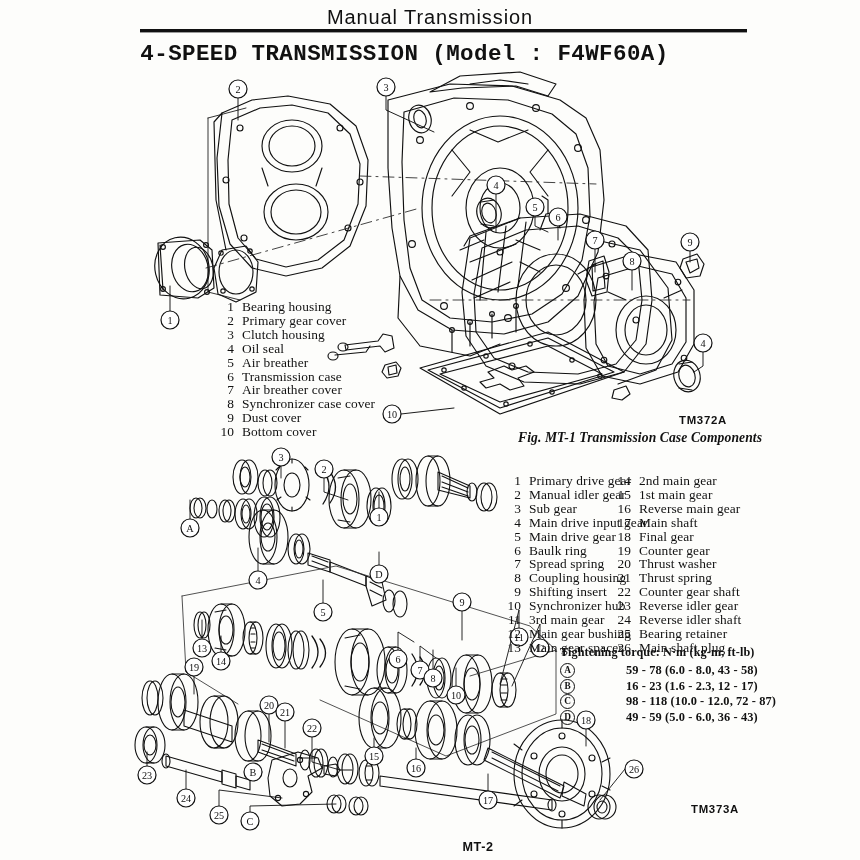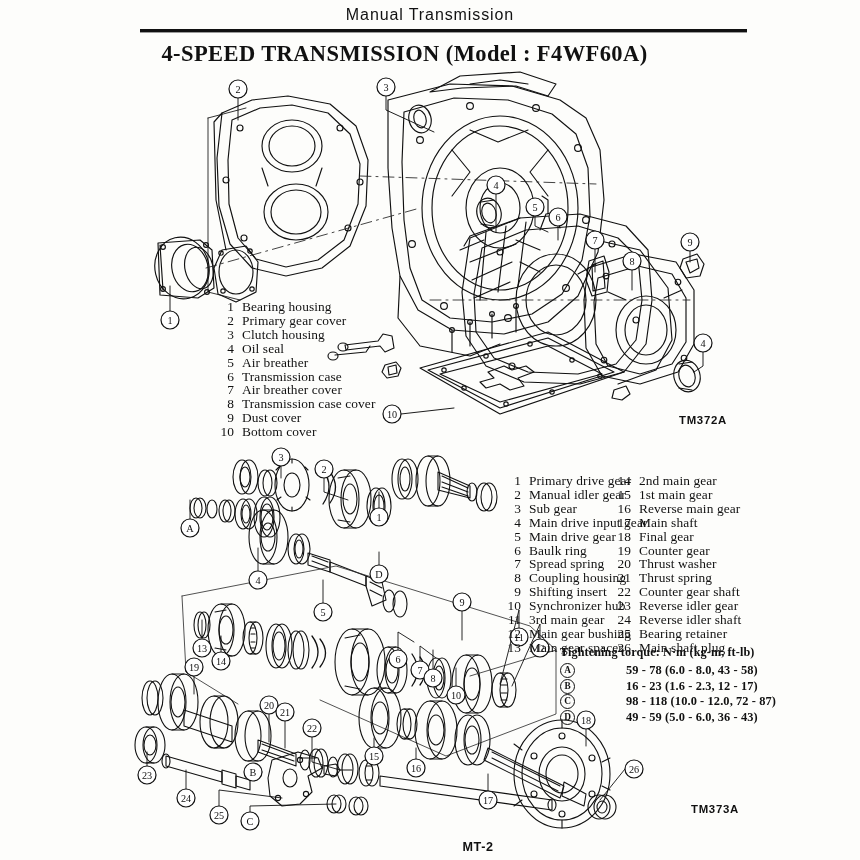--- a/index.html
+++ b/index.html
@@ -12,36 +12,36 @@
     overflow:hidden;
     -webkit-font-smoothing:none;
   }
   .page{position:absolute;inset:0;}
 
   
   .running-head{
     position:absolute;top:6px;left:0;width:860px;
     text-align:center;
     font-family:"Liberation Sans", sans-serif;
-    font-size:16px;letter-spacing:.9px;color:#111;
+    font-size:20px;letter-spacing:.9px;color:#111;
   }
   .head-rule{
     position:absolute;top:29px;left:140px;width:607px;height:3px;
     background:#111;
   }
   .head-rule:after{
     content:"";position:absolute;left:0;top:3px;width:607px;height:1px;
     background:#4a4a4a;opacity:.55;
   }
 
   
   .doc-title{
     position:absolute;top:41px;left:0;width:809px;
     text-align:center;
-    font-family:Liberation Serif, serif;
+    font-family:Liberation Mono, monospace;
     font-weight:bold;font-size:22.5px;letter-spacing:.4px;
   }
 
   
   .parts-list{position:absolute;font-size:13.4px;line-height:13.9px;}
   .parts-list .row{display:flex;white-space:nowrap;}
   .parts-list .num{
     width:21px;text-align:right;margin-right:8px;flex:none;
   }
   .parts-list .lbl{letter-spacing:.1px;}
@@ -829,33 +829,34 @@
       <div class="row">
         <span class="num">6</span>
         <span class="lbl">Transmission case</span>
       </div>
       <div class="row">
         <span class="num">7</span>
         <span class="lbl">Air breather cover</span>
       </div>
       <div class="row">
         <span class="num">8</span>
-        <span class="lbl">Transmission case cover</span>
+        <span class="lbl">Synchronizer case cover</span>
       </div>
       <div class="row">
         <span class="num">9</span>
         <span class="lbl">Dust cover</span>
       </div>
       <div class="row">
         <span class="num">10</span>
         <span class="lbl">Bottom cover</span>
       </div>
     </div>
 
   <div class="fig-code" id="fig1-code">TM372A</div>
+  <div class="fig-cap" id="fig1-cap">Fig. MT-1   Transmission Case Components</div>
 
   <div class="parts-list" id="parts-fig2-a">
       <div class="row">
         <span class="num">1</span>
         <span class="lbl">Primary drive gear</span>
       </div>
       <div class="row">
         <span class="num">2</span>
         <span class="lbl">Manual idler gear</span>
       </div>

